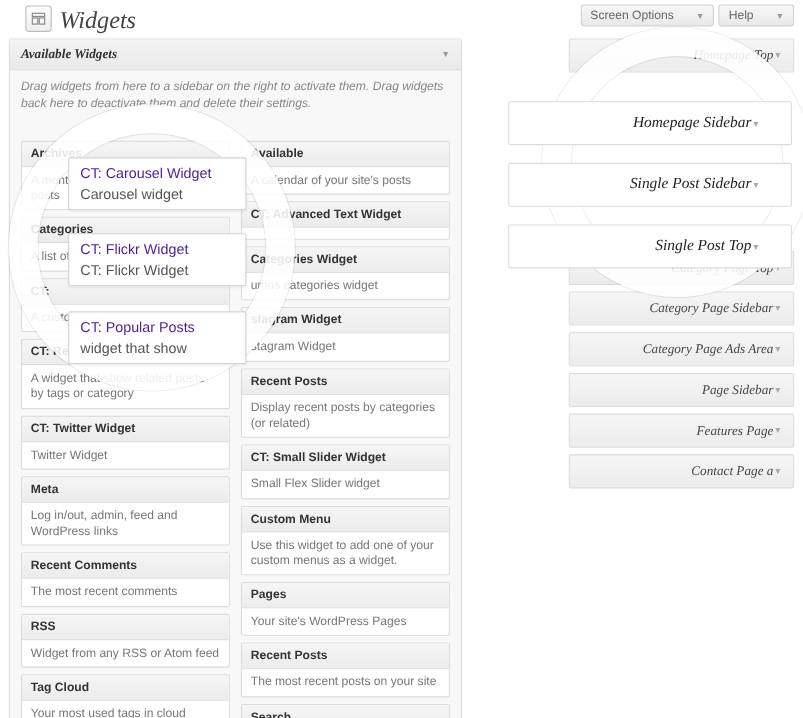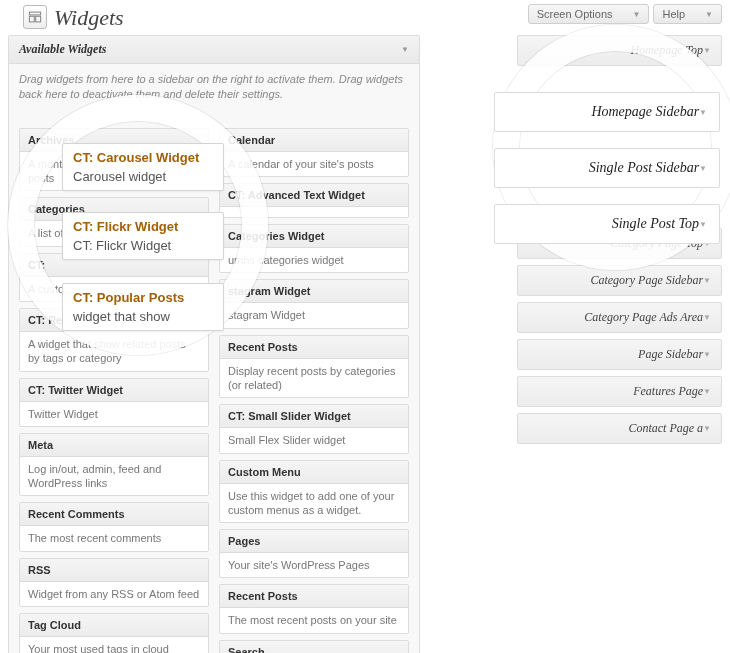--- a/index.html
+++ b/index.html
@@ -23,27 +23,27 @@
 .widget .wdesc{padding:5px 8px;font-size:11px;color:#777;line-height:1.3}
 .right{position:absolute;right:8px;top:35px;width:205px;display:flex;flex-direction:column;gap:6px}
 .sbar{background:linear-gradient(#f5f5f5,#ececec);border:1px solid #dcdcdc;border-radius:2px;padding:7px 10px;font:italic 400 12px Georgia,serif;color:#444;display:flex;justify-content:flex-end;align-items:center;cursor:pointer}
 .sbar .tri{font-size:8px;color:#aaa}
 
 .circle{position:absolute;border-radius:50%;pointer-events:none;box-sizing:border-box}
 .circle.c1{left:8px;top:95px;width:260px;height:260px;border:26px solid rgba(255,255,255,.88);box-shadow:0 0 0 1px rgba(0,0,0,.08),inset 0 0 0 1px rgba(0,0,0,.08)}
 .circle.c2{right:-8px;top:25px;width:245px;height:245px;border:26px solid rgba(255,255,255,.88);box-shadow:0 0 0 1px rgba(0,0,0,.08),inset 0 0 0 1px rgba(0,0,0,.08)}
 
 .pop{position:absolute;background:#fff;border:1px solid #d4d4d4;border-radius:2px;padding:6px 10px;font-size:13px;box-shadow:0 1px 2px rgba(0,0,0,.05)}
-.pop .pt{font-weight:bold;color:#a16207;margin-bottom:4px}
+.pop .pt{font-weight:normal;color:#4c1d95;margin-bottom:4px}
 .pop .pd{color:#555}
 .pop1{left:62px;top:143px;width:140px}
 .pop2{left:62px;top:212px;width:140px}
 .pop3{left:62px;top:283px;width:140px}
 
-.sbar.big{font-size:14px;padding:11px 12px;background:#fff;color:#222}
+.sbar.big{font-size:14px;padding:11px 28px;background:#fff;color:#222}
 .rpop{position:absolute;right:10px;width:200px}
 .rp1{top:92px}
 .rp2{top:148px}
 .rp3{top:204px}
 </style>
 </head>
 <body>
 <div class="page">
 
 <div class="topbar">
@@ -109,21 +109,21 @@
               <div class="whead">RSS</div>
               <div class="wdesc">Widget from any RSS or Atom feed</div>
             </div>
             <div class="widget">
               <div class="whead">Tag Cloud</div>
               <div class="wdesc">Your most used tags in cloud format</div>
             </div>
           </div>
       <div class="col" id="rightcol">
             <div class="widget">
-              <div class="whead">Calendar</div>
+              <div class="whead">Available</div>
               <div class="wdesc">A calendar of your site's posts</div>
             </div>
             <div class="widget">
               <div class="whead">CT: Advanced Text Widget</div>
               <div class="wdesc"></div>
             </div>
             <div class="widget">
               <div class="whead">Categories Widget</div>
               <div class="wdesc">umns categories widget</div>
             </div>

